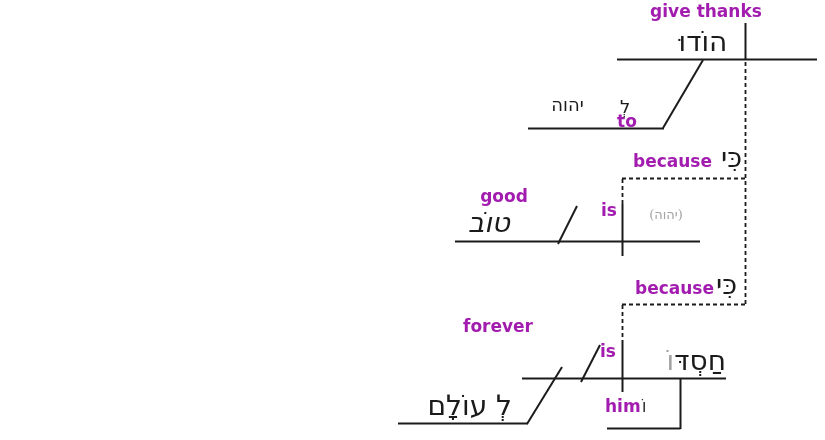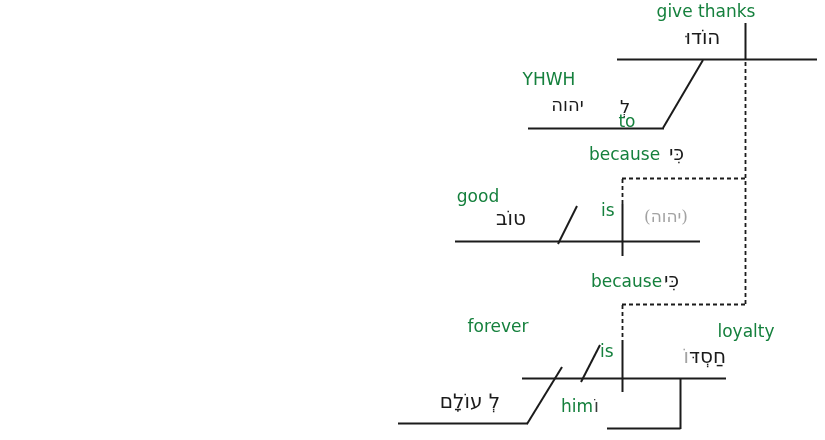--- a/index.html
+++ b/index.html
@@ -3,33 +3,33 @@
 <meta charset="utf-8">
 <style>
   html,body{margin:0;padding:0;background:#ffffff;}
   #stage{
     position:relative;width:825px;height:440px;background:#ffffff;overflow:hidden;
     font-family:"DejaVu Sans","Liberation Sans",sans-serif;
   }
   #lines{position:absolute;left:0;top:0;width:825px;height:440px;}
   .txt{position:absolute;white-space:nowrap;line-height:1.05;}
   .gloss{
-    color:#15803d;font-weight:normal;font-size:17px;
+    color:#a21caf;font-weight:bold;font-size:17px;
     font-family:"DejaVu Sans","Liberation Sans",sans-serif;
   }
   .heb{
-    color:#1b1b1b;font-size:20px;
+    color:#1b1b1b;font-size:28px;
     font-family:"DejaVu Serif","DejaVu Sans",serif;
     direction:rtl;unicode-bidi:isolate;
   }
   .heb-sm{font-size:18px;}
   .muted{color:#a3a3a3;}
   .dim{color:#3a3a3a;}
   .ctr{text-align:center;}
-  .row{display:flex;align-items:baseline;}
+  .row{display:flex;align-items:baseline;margin-left:44px;}
 </style>
 </head>
 <body>
 
 <div id="stage">
 
   <svg id="lines" viewBox="0 0 825 440" xmlns="http://www.w3.org/2000/svg">
     <g stroke="#1b1b1b" stroke-width="2" fill="none">
       <line x1="617" y1="59.5" x2="817" y2="59.5"></line>
       <line x1="745.5" y1="23" x2="745.5" y2="60"></line>
@@ -51,44 +51,42 @@
       <line x1="622" y1="178.5" x2="745" y2="178.5"></line>
       <line x1="622.5" y1="179" x2="622.5" y2="204"></line>
       <line x1="622" y1="304.5" x2="745" y2="304.5"></line>
       <line x1="622.5" y1="305" x2="622.5" y2="340"></line>
     </g>
   </svg>
 
   <div class="txt gloss ctr" style="left:640px;top:3px;width:132px;">give thanks</div>
   <div class="txt heb ctr" style="left:662px;top:27px;width:82px;">הוֹדוּ</div>
 
-  <div class="txt gloss ctr" style="left:503px;top:71px;width:92px;">YHWH</div>
   <div class="txt heb heb-sm ctr" style="left:525px;top:96px;width:85px;">יהוה</div>
   <div class="txt gloss ctr" style="left:610px;top:83px;width:34px;margin-top:30px;">to</div>
   <div class="txt heb heb-sm ctr" style="left:608px;top:98px;width:34px;">לְ</div>
 
   <div class="txt row" style="left:589px;top:143px;">
     <span class="gloss">because</span>
     <span class="heb" style="margin-left:9px;">כִּי</span>
   </div>
 
-  <div class="txt gloss ctr" style="left:436px;top:188px;width:84px;">good</div>
-  <div class="txt heb ctr" style="left:480px;top:208px;width:62px;">טוֹב</div>
+  <div class="txt gloss ctr" style="left:462px;top:188px;width:84px;">good</div>
+  <div class="txt heb ctr" style="left:458px;top:208px;width:62px;font-style:italic;">טוֹב</div>
   <div class="txt gloss" style="left:601px;top:202px;">is</div>
-  <div class="txt heb heb-sm muted ctr" style="left:635px;top:208px;width:62px;font-size:17px;">(יהוה)</div>
+  <div class="txt heb heb-sm muted ctr" style="left:635px;top:208px;width:62px;font-size:13px;">(יהוה)</div>
 
   <div class="txt row" style="left:591px;top:270px;">
     <span class="gloss">because</span>
     <span class="heb" style="margin-left:2px;">כִּי</span>
   </div>
 
   <div class="txt gloss ctr" style="left:453px;top:318px;width:90px;">forever</div>
   <div class="txt heb ctr" style="left:428px;top:391px;width:84px;">לְ עוֹלָם</div>
   <div class="txt gloss" style="left:600px;top:343px;">is</div>
-  <div class="txt gloss ctr" style="left:704px;top:323px;width:84px;">loyalty</div>
 
   <div class="txt heb" style="left:652px;top:346px;width:74px;text-align:right;">
     <span>חַסְדּ</span><span class="muted">וֹ</span>
   </div>
 
   <div class="txt row" style="left:561px;top:397px;">
     <span class="gloss">him</span>
     <span class="heb dim" style="margin-left:1px;font-size:18px;">וֹ</span>
   </div>
 

